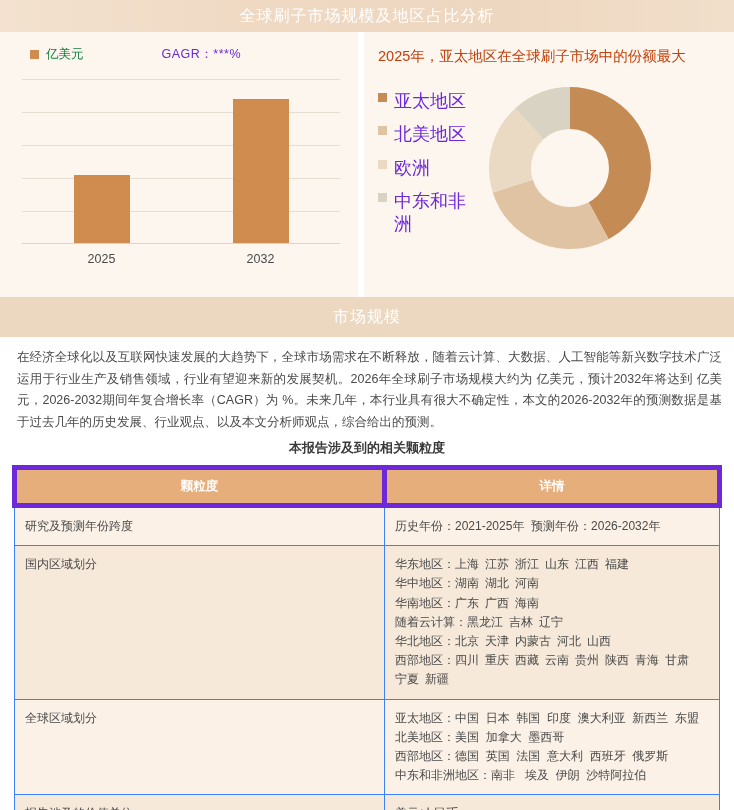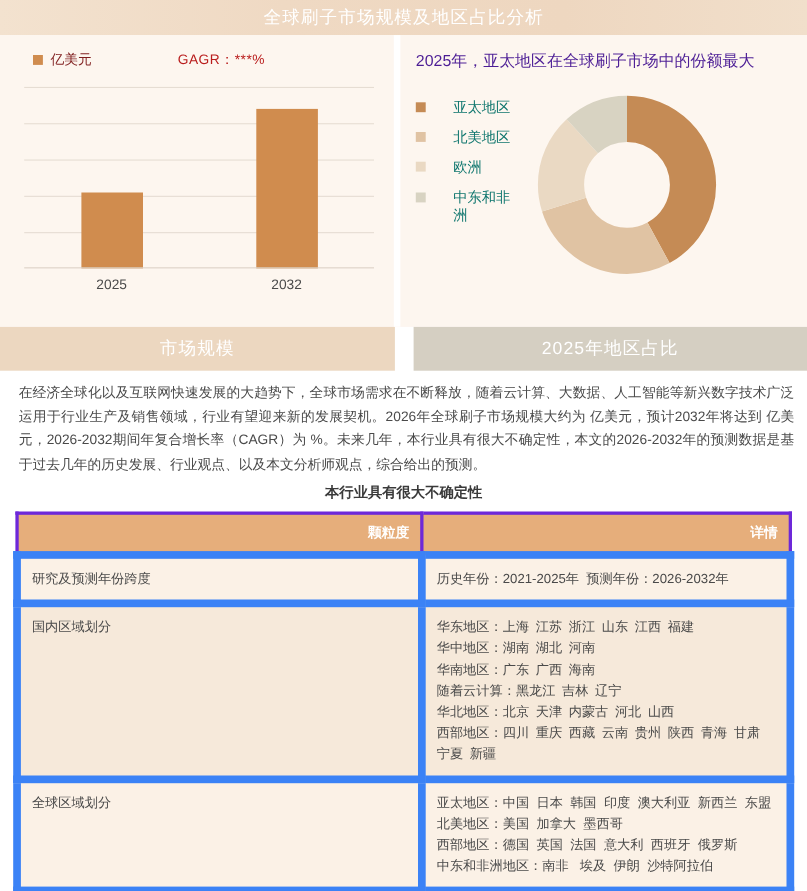--- a/index.html
+++ b/index.html
@@ -58,32 +58,32 @@
   .bar-legend {
     display: flex;
     align-items: center;
     padding: 14px 0 0 30px;
     gap: 78px;
   }
   .legend-item {
     display: flex;
     align-items: center;
     font-size: 12.5px;
-    color: #7f1d1d;
+    color: #15803d;
   }
   .legend-swatch {
     width: 9px;
     height: 9px;
     background: #d08c4e;
     margin-right: 7px;
     display: inline-block;
   }
   .gagr {
     font-size: 12.5px;
-    color: #b91c1c;
+    color: #6d28d9;
     letter-spacing: 0.5px;
   }
 
   
   .chart-area {
     position: relative;
     margin: 16px 18px 0 22px;
     height: 165px;
   }
   .gridlines {
@@ -125,41 +125,40 @@
   .x-label {
     flex: 1;
     text-align: center;
     font-size: 12.5px;
     color: #4a4a4a;
   }
 
   
   .donut-title {
     font-size: 14.5px;
-    color: #4c1d95;
+    color: #c2410c;
     line-height: 1.5;
     padding: 14px 33px 0 14px;
   }
   .donut-wrap {
     display: flex;
     align-items: flex-start;
     padding: 10px 0 0 14px;
   }
   .donut-legend {
     width: 96px;
     padding-top: 12px;
   }
   .donut-legend .litem {
     display: flex;
     align-items: flex-start;
-    font-size: 13px;
-    color: #0f766e;
+    font-size: 18px;
+    color: #6d28d9;
     margin-bottom: 11px;
     line-height: 1.25;
-    gap: 18px;
   }
   .donut-legend .sw {
     width: 9px;
     height: 9px;
     flex: 0 0 9px;
     margin-right: 7px;
     margin-top: 3px;
   }
   .donut-svg {
     margin-left: 6px;
@@ -204,29 +203,29 @@
     width: 710px;
     margin: 0 12px;
     border-collapse: collapse;
     table-layout: fixed;
   }
   table.detail th {
     background: #e6ae7b;
     color: #ffffff;
     font-size: 12.5px;
     font-weight: bold;
-    text-align: right;
+    text-align: center;
     padding: 8px 10px;
-    border: 3px solid #6d28d9;
+    border: 5px solid #6d28d9;
   }
   table.detail td {
     font-size: 12px;
     color: #4a4a4a;
     padding: 9px 10px;
-    border: 7px solid #3b82f6;
+    border: 1px solid #3b82f6;
     vertical-align: top;
     line-height: 1.6;
   }
   table.detail tr.odd td { background: #fbf1e6; }
   table.detail tr.even td { background: #f6e9da; font-family: Liberation Serif, serif; }
   .col-a { width: 345px; }
   .col-b { width: auto; }
   .cell-lines div { white-space: pre; }
 </style>
 </head>
@@ -304,28 +303,25 @@
           </g>
         </svg>
       </div>
     </div>
   </div>
 
   <div class="section-tabs">
     <div class="tab tab-a">
       <span>市场规模</span>
     </div>
-    <div class="tab tab-b">
-      <span>2025年地区占比</span>
-    </div>
   </div>
 
   <div class="para">在经济全球化以及互联网快速发展的大趋势下，全球市场需求在不断释放，随着云计算、大数据、人工智能等新兴数字技术广泛运用于行业生产及销售领域，行业有望迎来新的发展契机。2026年全球刷子市场规模大约为   亿美元，预计2032年将达到  亿美元，2026-2032期间年复合增长率（CAGR）为 %。未来几年，本行业具有很大不确定性，本文的2026-2032年的预测数据是基于过去几年的历史发展、行业观点、以及本文分析师观点，综合给出的预测。</div>
 
-  <div class="sub-title">本行业具有很大不确定性</div>
+  <div class="sub-title">本报告涉及到的相关颗粒度</div>
 
   <table class="detail">
     <thead>
       <tr>
         <th class="col-a">颗粒度</th>
         <th class="col-b">详情</th>
       </tr>
     </thead>
     <tbody>
       <tr class="odd">

